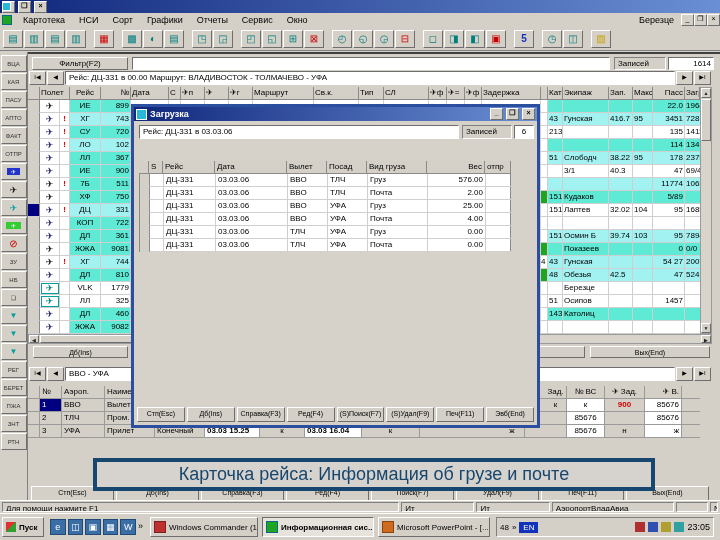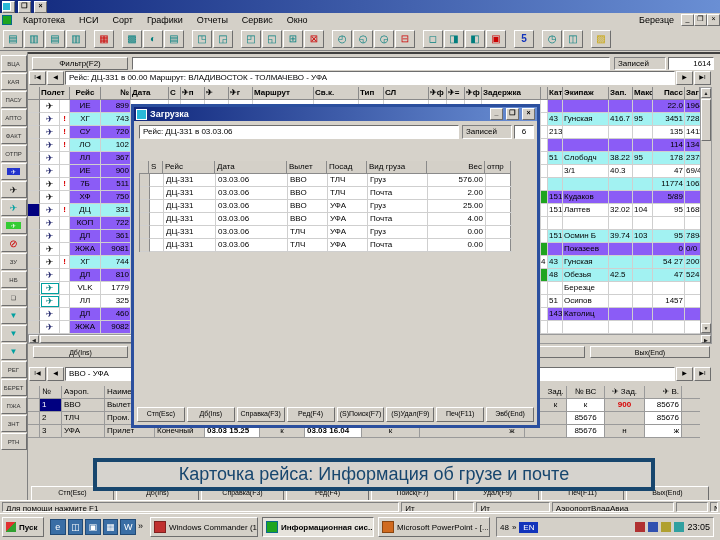--- a/index.html
+++ b/index.html
@@ -22,32 +22,32 @@
   .lbtn .lb-blue{background:#2233cc;color:#fff;padding:0 4px}
   .lbtn .lb-dark{color:#111;font-size:9px}
   .lbtn .lb-cyan{color:#00a0a0;font-size:9px}
   .lbtn .lb-green{background:#33cc33;color:#fff;padding:0 5px}
   .lbtn .lb-red{color:#cc0000;font-size:10px}
   .lbtn .lb-cy{color:#00a0a0;font-size:8px}
   .navbtn{width:15px;height:12px;text-align:center;font-size:6px;line-height:11px;
           border:1px solid;border-color:#fff #6e6e6e #6e6e6e #fff;background:#d4d0c8}
   
   .frow{display:flex;height:13px;line-height:12px;background:#fff}
-  .fh{background:#d4d0c8;font-weight:bold}
+  .fh{background:#d4d0c8;font-weight:normal}
   .fc{flex:0 0 auto;box-sizing:border-box;overflow:hidden;white-space:nowrap;padding:0 1px;
       border-right:1px solid #cfcfcf;border-bottom:1px solid #cfcfcf}
   .fh .fc{border-right:1px solid #8a8a8a;border-bottom:1px solid #8a8a8a;background:#d4d0c8}
   .w-sel{width:12px;background:#d4d0c8;border-right:1px solid #8a8a8a}
   .w-pol{width:20px;text-align:center}.w-ex{width:10px;text-align:center}
   .w-code{width:31px;text-align:center}.w-num{width:30px;text-align:right}
   .w-date{width:38px}.w-c{width:12px}.w-p{width:24px}.w-mar{width:61px}.w-svk{width:45px}
   .w-tip{width:25px}.w-sl{width:45px}.w-f{width:18px}.w-f3{width:17px}.w-zad{width:59px}
   .w-chk{width:7px;padding:0}.w-kat{width:15px}.w-crew{width:46px}.w-zap{width:24px}
   .w-maks{width:20px}.w-pass{width:32px;text-align:right}.w-zagr{width:15px;border-right:none}
-  .g{background:#8b5cf6}.c{background:#a2f2f2}.w{background:#fff}
+  .g{background:#5eead4}.c{background:#a2f2f2}.w{background:#fff}
   .sel{background:#000080;color:#fff}
   .ex{color:#d80000;font-weight:bold}
   .chk{background:#1fa51f;color:#1fa51f}
   .pol{color:#20246a;font-size:9px}.pd{color:#111}.pb{outline:1px solid #00a0a0;outline-offset:-2px;color:#008080}
   
   .dlg-grid-row{display:flex;height:13px;line-height:12px;background:#fff}
   .dgc{flex:0 0 auto;box-sizing:border-box;overflow:hidden;white-space:nowrap;padding:0 2px;
        border-right:1px solid #cfcfcf;border-bottom:1px solid #cfcfcf}
   .dgh .dgc{background:#d4d0c8;border-right:1px solid #8a8a8a;border-bottom:1px solid #8a8a8a}
   .d-sel{width:10px;background:#d4d0c8;border-right:1px solid #8a8a8a;padding:0}

